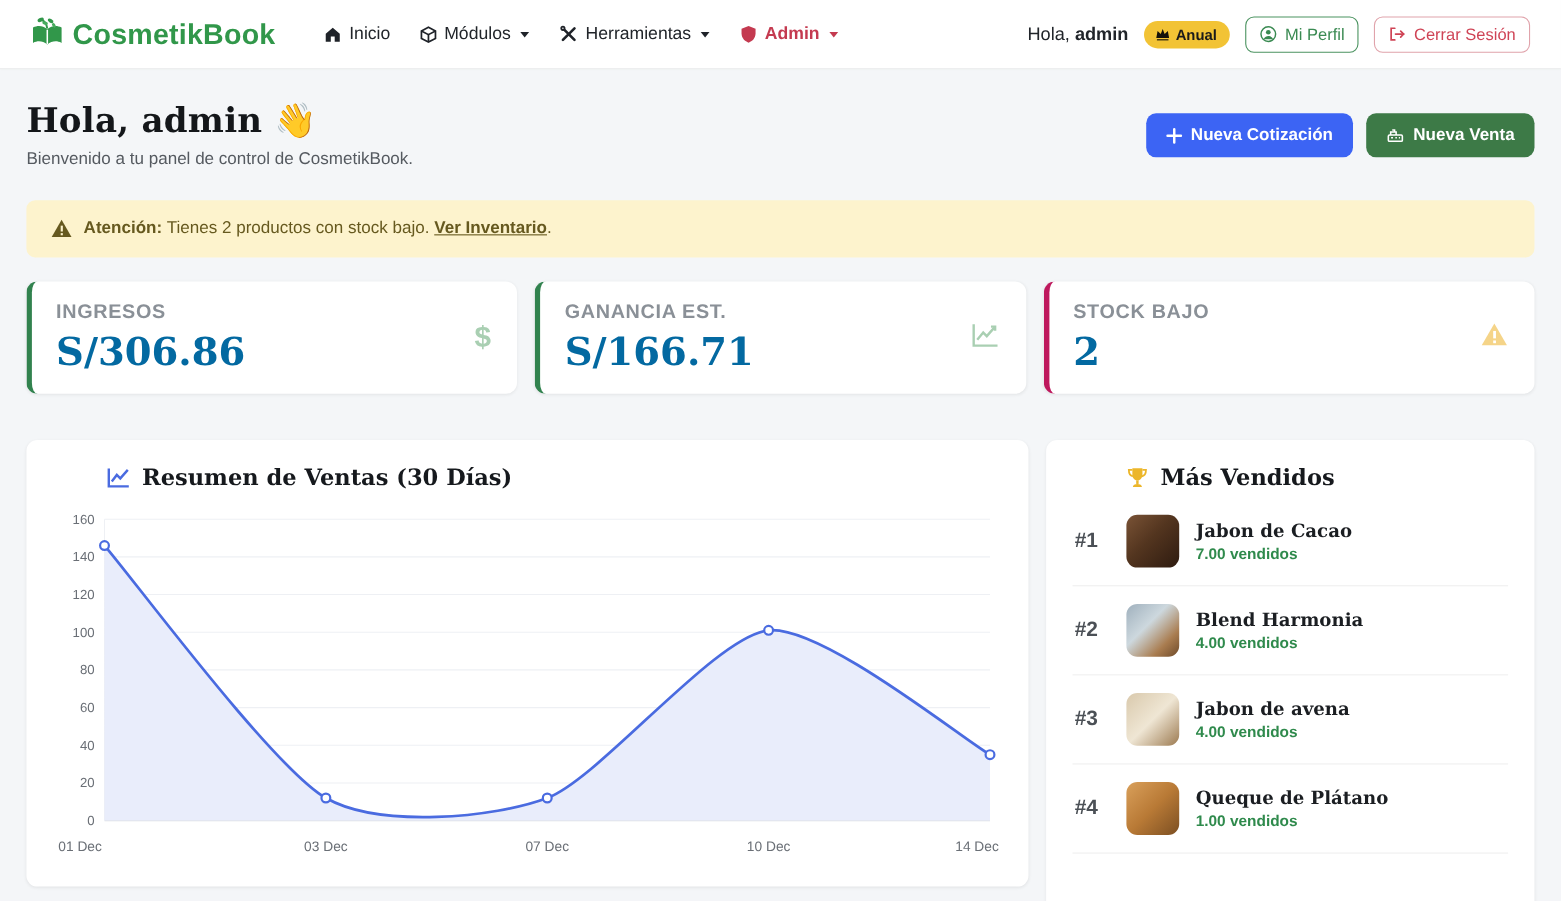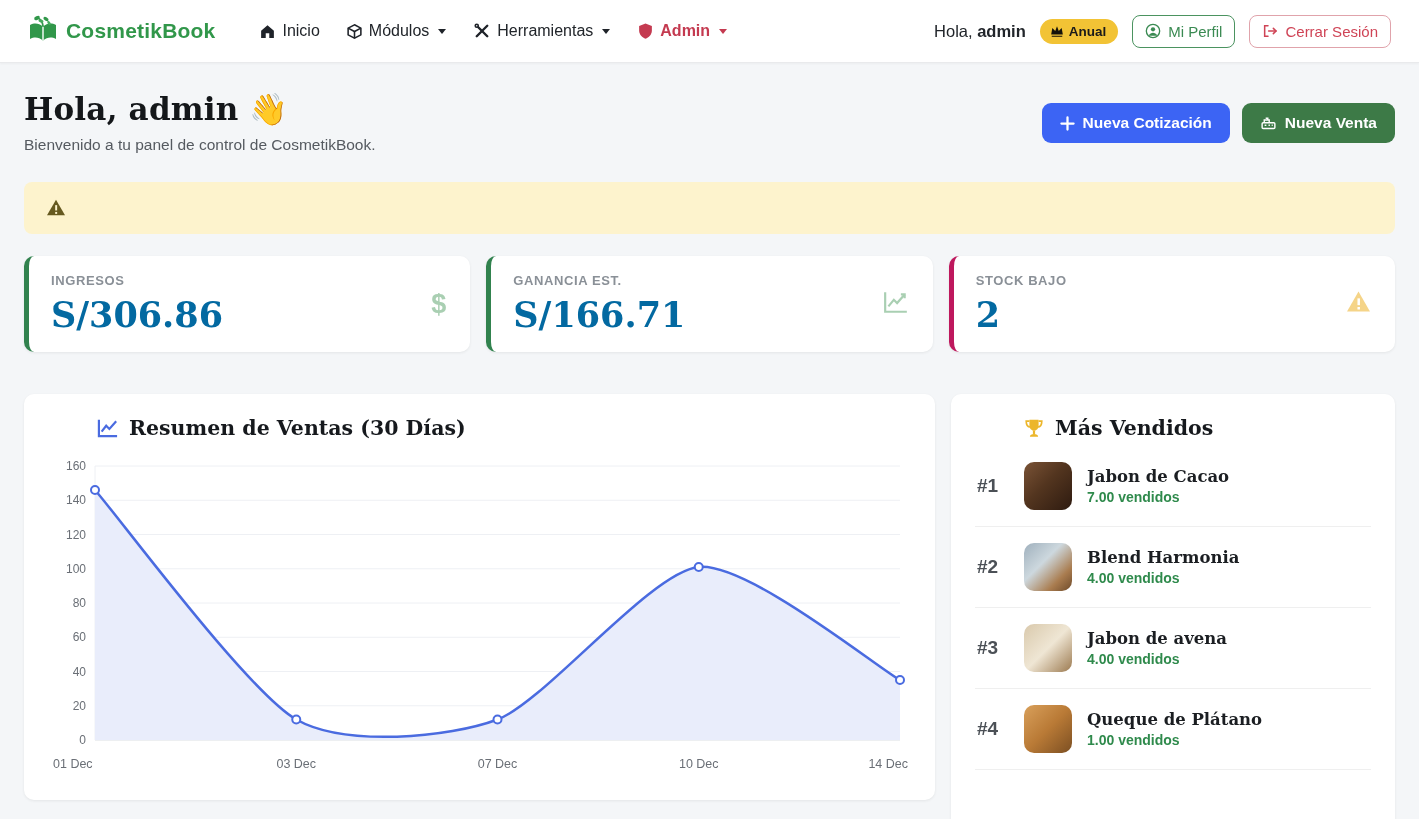--- a/index.html
+++ b/index.html
@@ -5,21 +5,21 @@
   * { margin:0; padding:0; box-sizing:border-box; }
   html,body { width:1419px; height:819px; overflow:hidden; background:#f4f6f8;
     font-family:"Liberation Sans","DejaVu Sans",sans-serif; color:#212529; }
 
   
   .navbar { height:63px; background:#fff; display:flex; align-items:center;
     justify-content:space-between; padding:0 28px; border-bottom:1px solid #e9eaec;
     box-shadow:0 1px 2px rgba(0,0,0,.04); }
   .nav-left { display:flex; align-items:center; gap:26px; }
   .brand { display:flex; align-items:center; gap:8px; cursor:pointer; margin-right:18px; }
-  .brand-text { font-size:21px; font-weight:bold; color:#31974a; letter-spacing:.2px; }
+  .brand-text { font-size:26px; font-weight:bold; color:#31974a; letter-spacing:.2px; }
   .nav-item { display:flex; align-items:center; gap:6px; font-size:16px; color:#21252a;
     cursor:pointer; text-decoration:none; }
   .nav-item.danger { color:#c43a50; font-weight:bold; }
   .nav-item .icon { display:inline-flex; }
   .caret { display:inline-flex; margin-left:2px; }
   .nav-right { display:flex; align-items:center; gap:14px; }
   .greeting { font-size:16.5px; color:#21252a; }
   .greeting b { font-weight:bold; }
   .plan-badge { background:#f2c335; color:#1a1a1a; font-size:13.5px; font-weight:bold;
     border-radius:15px; padding:5px 12px 5px 10px; display:inline-flex; align-items:center; gap:5px; }
@@ -46,21 +46,21 @@
     font-size:15.5px; color:#66591f; display:flex; align-items:center; gap:10px; }
   .alert b { font-weight:bold; }
   .alert a { color:#66591f; font-weight:bold; text-decoration:underline; cursor:pointer; }
 
   
   .stats { display:flex; gap:16px; margin-top:22px; }
   .stat-card { flex:1; background:#fff; border-radius:10px; padding:17px 22px; position:relative;
     box-shadow:0 1px 3px rgba(0,0,0,.07); }
   .stat-card.green { border-left:5px solid #31824e; }
   .stat-card.yellow { border-left:5px solid #be185d; }
-  .stat-label { font-size:13px; font-weight:bold; letter-spacing:.6px; color:#8a9097; }
+  .stat-label { font-size:18px; font-weight:bold; letter-spacing:.6px; color:#8a9097; }
   .stat-value { font-family:"DejaVu Serif","Liberation Serif",serif; font-size:35px;
     font-weight:bold; color:#0369a1; margin-top:6px; }
   .stat-icon { position:absolute; right:24px; top:50%; transform:translateY(-50%); }
   .dollar-glyph { font-size:27px; color:#a9cfb2; font-weight:bold; }
 
   
   .main-row { display:flex; gap:16px; margin-top:42px; align-items:flex-start; }
   .card { background:#fff; border-radius:10px; box-shadow:0 1px 3px rgba(0,0,0,.07); }
   .chart-card { width:911px; padding:22px 25px 14px; height:406px; }
   .card-title { font-family:"DejaVu Serif","Liberation Serif",serif; font-size:20.5px;
@@ -224,20 +224,25 @@
     </div>
   </div>
 
   <div class="alert">
     <span style="display:inline-flex;">
       <svg width="20" height="18" viewBox="0 0 24 22">
           <path d="M12 1 L23 20 H1 Z" fill="#66591f"></path>
           <rect x="11" y="7.5" width="2.4" height="6.5" fill="#fdf3cd"></rect>
           <rect x="11" y="15.8" width="2.4" height="2.4" fill="#fdf3cd"></rect>
         </svg>
+    </span>
+    <span>
+      <b>Atención:</b>
+      <span>Tienes 2 productos con stock bajo.</span>
+      <a>Ver Inventario</a><span>.</span>
     </span>
   </div>
 
   <div class="stats">
     <div class="stat-card green">
       <div class="stat-label">INGRESOS</div>
       <div class="stat-value">S/306.86</div>
       <span class="stat-icon dollar-glyph">$</span>
     </div>
     <div class="stat-card green">

